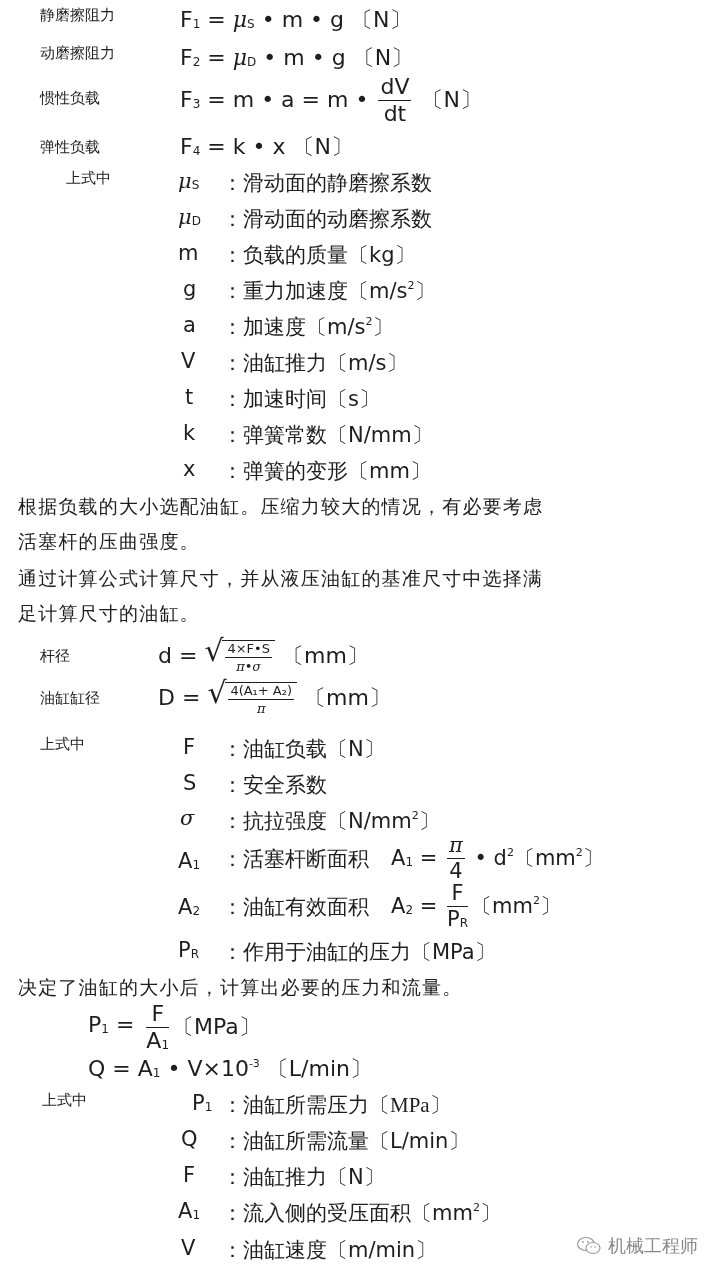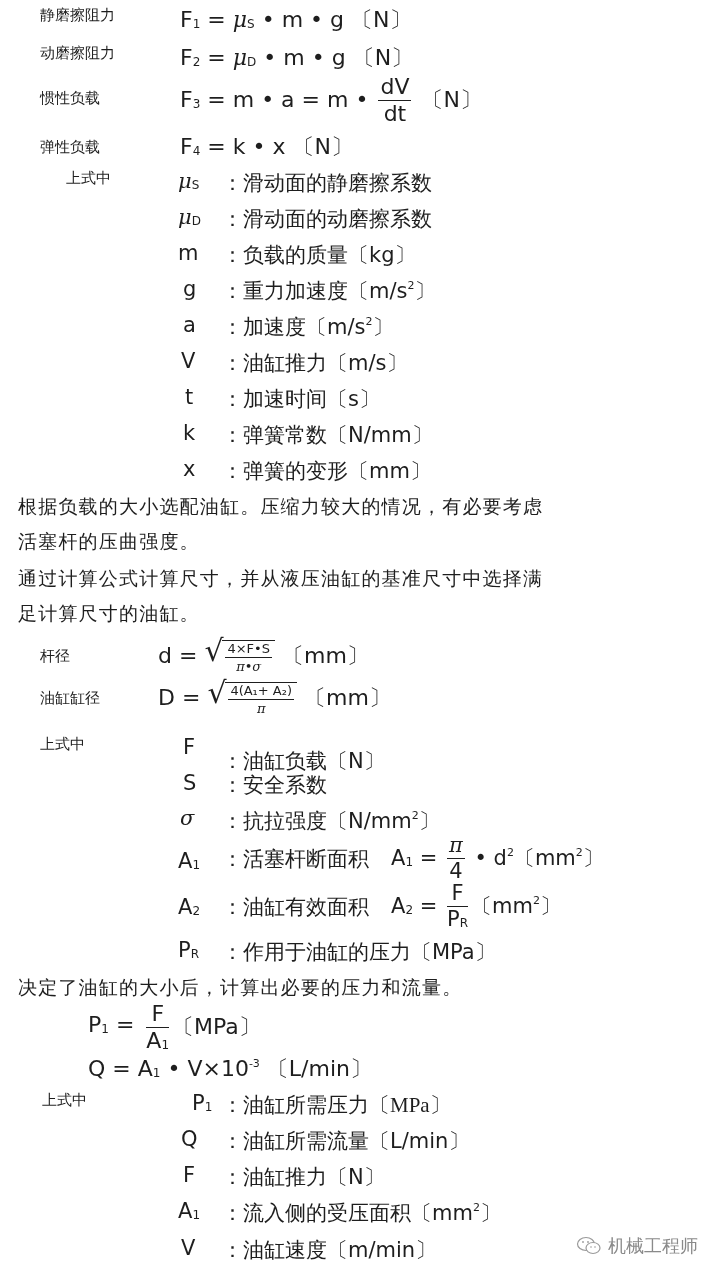--- a/index.html
+++ b/index.html
@@ -101,21 +101,21 @@
 <div class="abs lbl" style="left:40px;top:689px;">油缸缸径</div>
 <div class="abs eq" style="left:158px;top:682px;">
   <span>D =</span>
   <span class="sqrt"><span class="rad">√</span><span class="body"><span class="frac small"><span class="num">4(A₁+ A₂)</span><span class="den it">π</span></span></span></span>
   <span>〔mm〕</span>
 </div>
 
 <div class="abs lbl" style="left:40px;top:735px;">上式中</div>
 
 <div class="abs sym" style="top:735px;left:183px;">F</div>
-<div class="abs desc" style="top:735px;margin-top:12px;">：油缸负载〔N〕</div>
+<div class="abs desc" style="top:735px;">：油缸负载〔N〕</div>
 
 <div class="abs sym" style="top:771px;left:183px;">S</div>
 <div class="abs desc" style="top:771px;">：安全系数</div>
 
 <div class="abs sym it" style="top:806px;left:180px;">σ</div>
 <div class="abs desc" style="top:807px;"><span>：抗拉强度〔N/mm</span><span class="sup">2</span><span>〕</span></div>
 
 <div class="abs sym" style="top:849px;"><span>A</span><span class="sub">1</span></div>
 <div class="abs desc" style="top:835px;display:flex;align-items:center;">
   <span style="margin-right:22px;">：活塞杆断面积</span>

